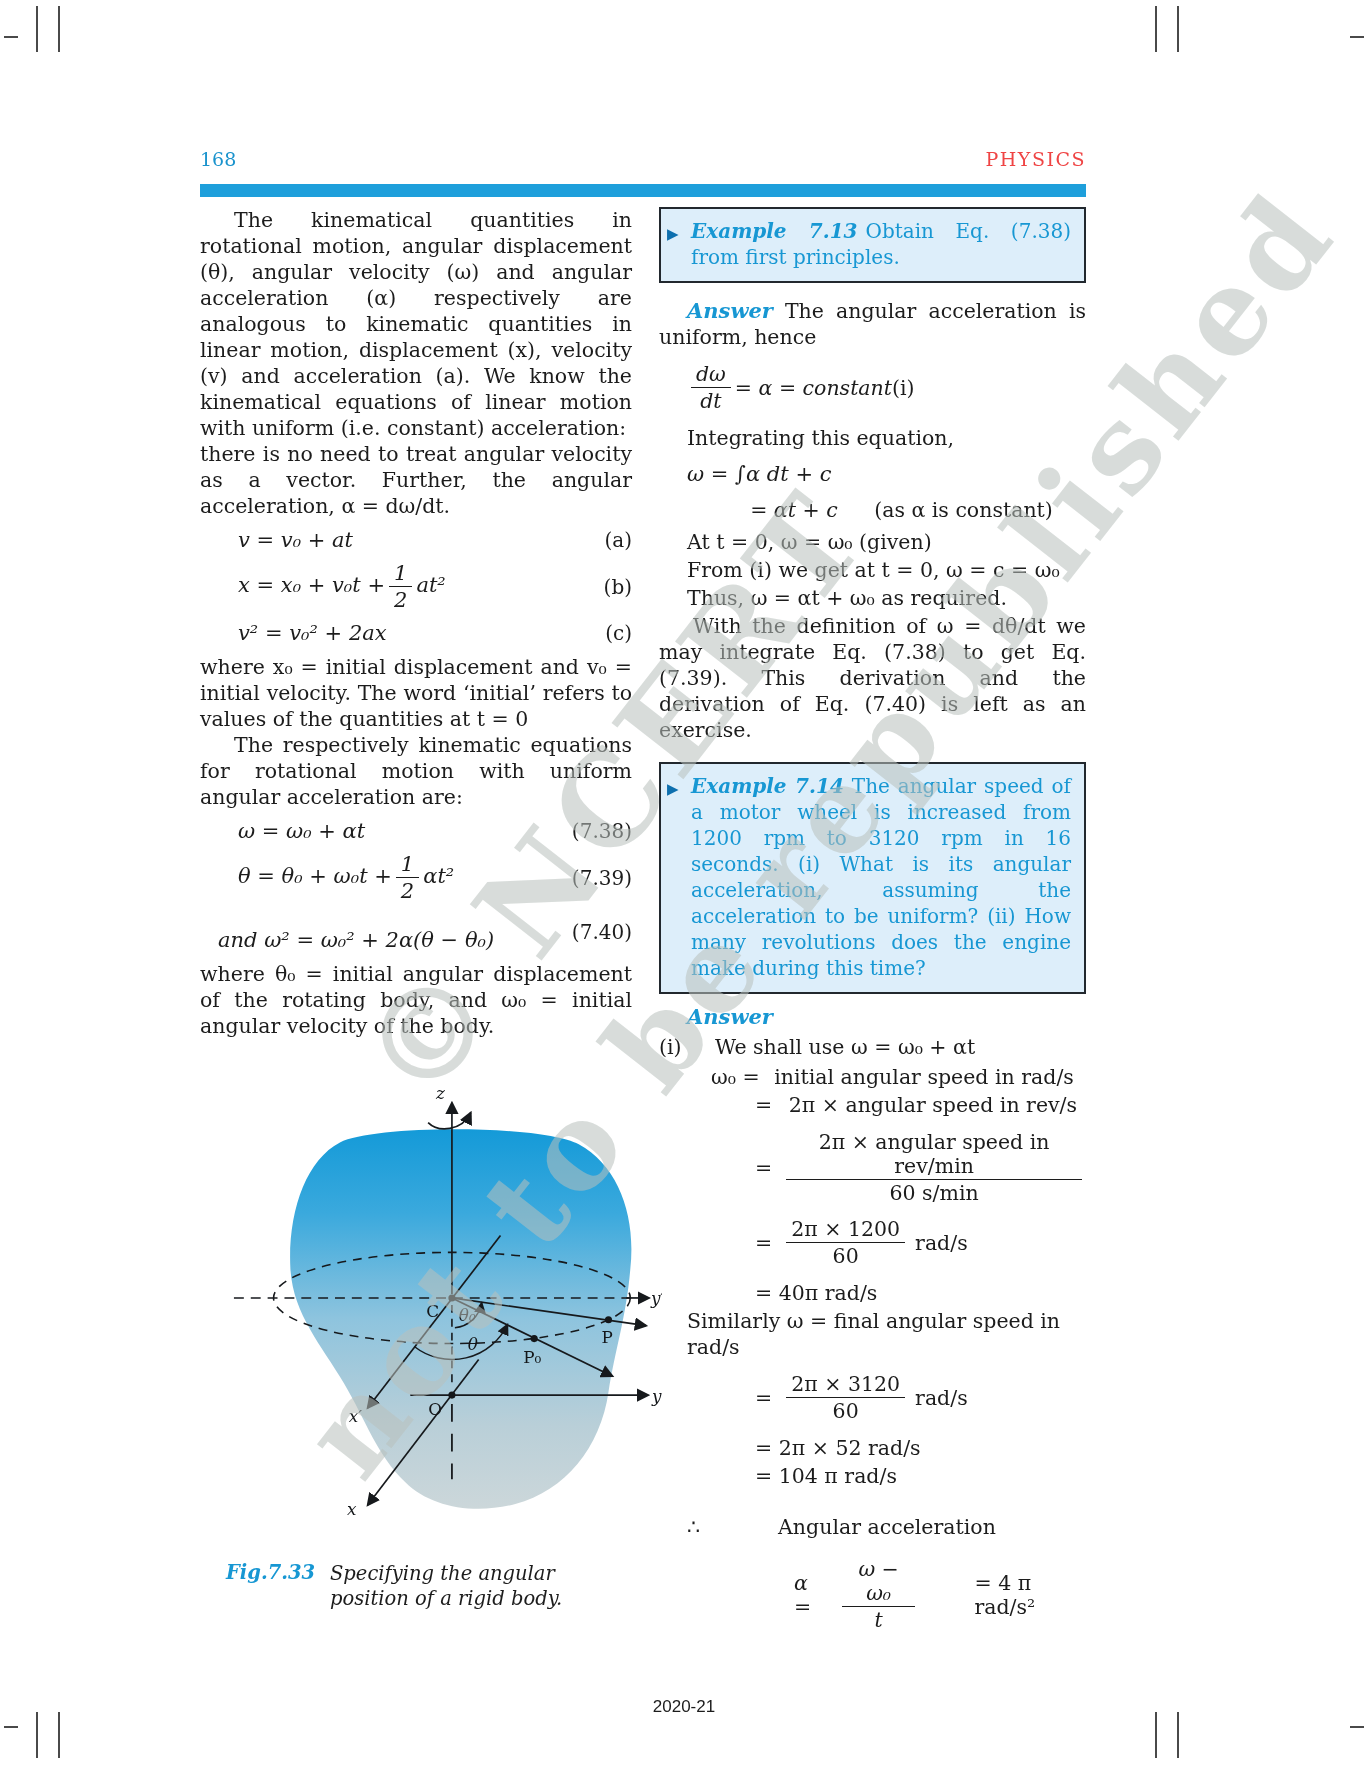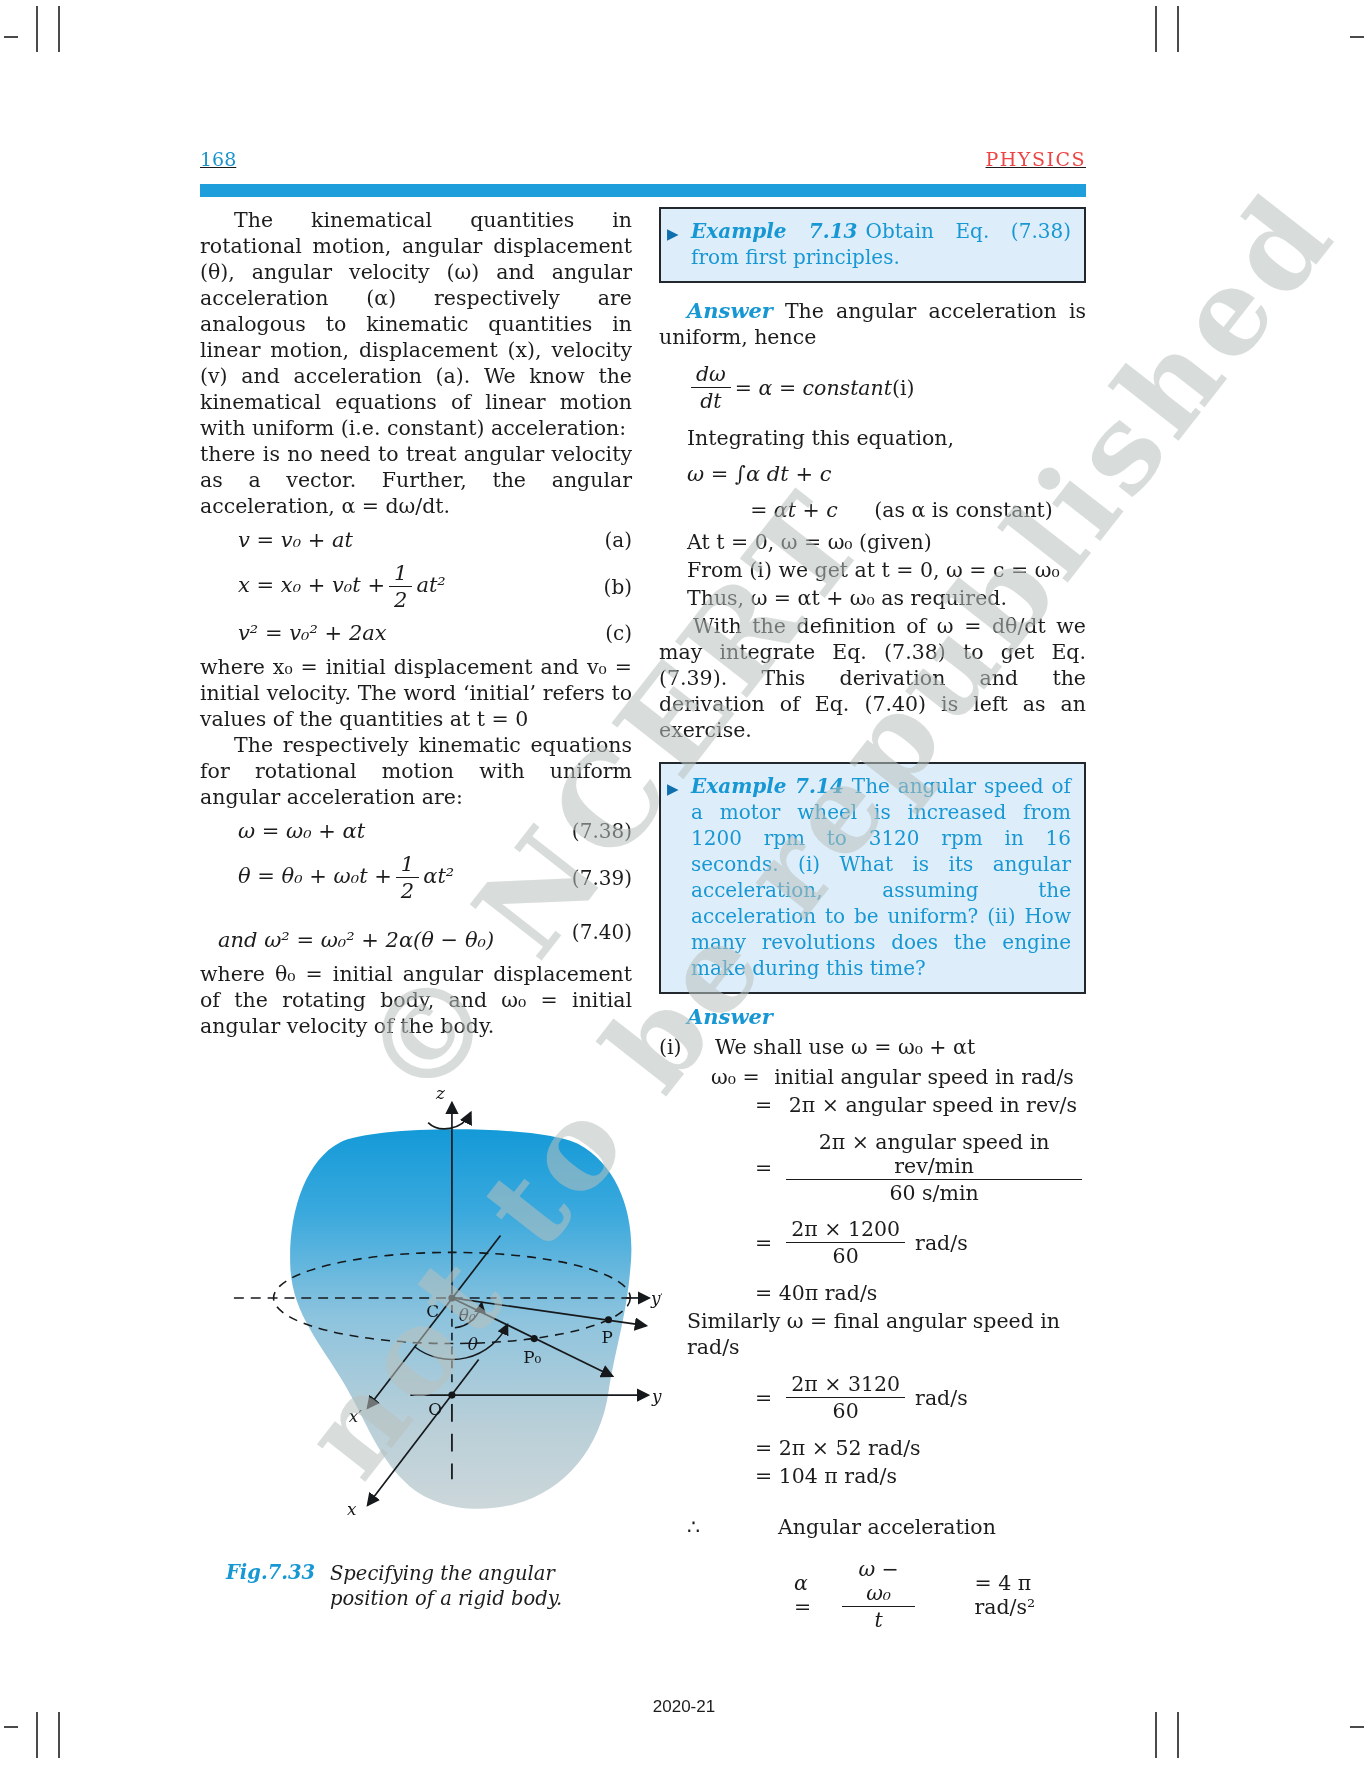--- a/index.html
+++ b/index.html
@@ -4,21 +4,21 @@
 <title>NCERT Physics p.168</title>
 <style>
   html,body{margin:0;padding:0;}
   body{
     width:1368px;height:1766px;position:relative;background:#ffffff;
     font-family:"DejaVu Serif","Liberation Serif",serif;color:#1c1c1c;overflow:hidden;
   }
   
   .cm{position:absolute;background:#4a4a4a;}
   
-  .header{position:absolute;left:200px;top:148px;width:886px;display:flex;justify-content:space-between;align-items:flex-end;text-decoration:underline;}
+  .header{position:absolute;left:200px;top:148px;width:886px;display:flex;justify-content:space-between;align-items:flex-end;}
   .hdr-num{font-size:19px;color:#1a93cd;}
   .hdr-sub{font-size:19px;color:#ef4444;letter-spacing:1.5px;}
   .rule{position:absolute;left:200px;top:184px;width:886px;height:13px;background:#1e9fdb;}
   
   .col-left{position:absolute;left:200px;top:207px;width:432px;z-index:2;}
   .col-right{position:absolute;left:659px;top:207px;width:427px;z-index:2;}
   p.para{margin:0;font-size:20.5px;line-height:26px;text-align:justify;}
   .indent{text-indent:34px;}
   
   .eqrow{display:flex;justify-content:space-between;align-items:center;margin:9px 0;}

